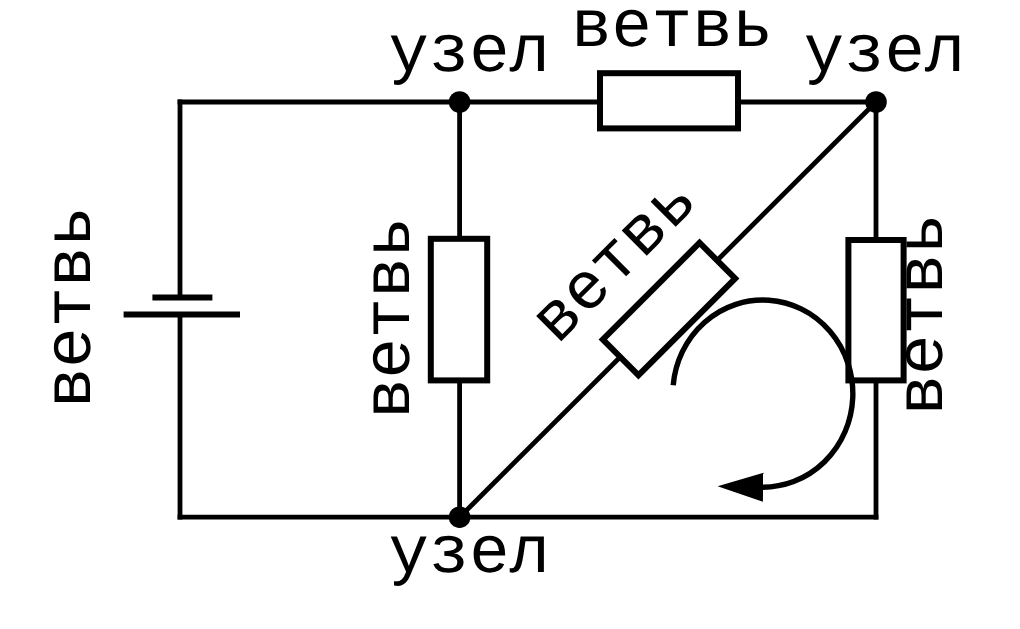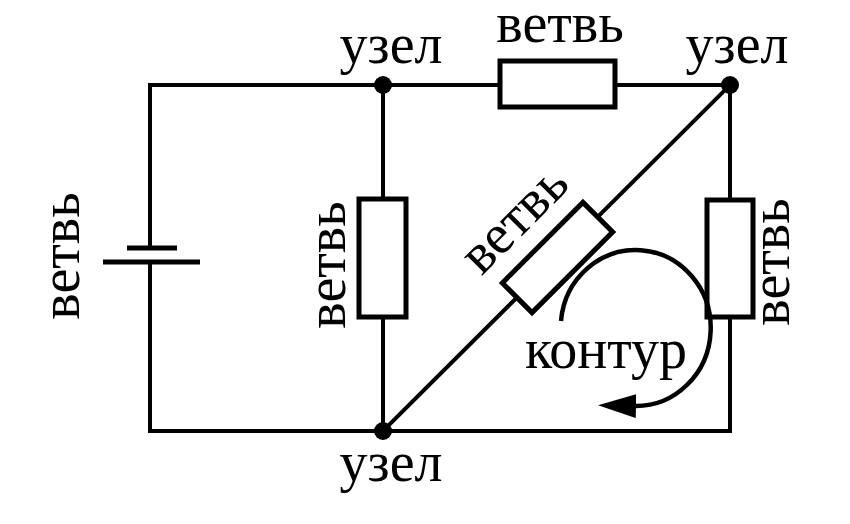--- a/index.html
+++ b/index.html
@@ -2,21 +2,21 @@
 <html><head>
 <meta charset="utf-8">
 <style>
   html, body { margin: 0; padding: 0; background: #ffffff; }
   .stage {
     position: relative;
     width: 850px;
     height: 524px;
     background: #ffffff;
     overflow: hidden;
-    font-family: Liberation Serif, serif;
+    font-family: Liberation Mono, monospace;
   }
   .stage svg { position: absolute; left: 0; top: 0; }
   .label {
     position: absolute;
     font-size: 56px;
     line-height: 1;
     color: #000000;
     white-space: nowrap;
     transform: translate(-50%, -50%);
   }
@@ -69,15 +69,14 @@
   <div class="label" style="left:391px; top:44px;">узел</div>
   <div class="label" style="left:737px; top:44px;">узел</div>
   <div class="label" style="left:391px; top:462px;">узел</div>
 
   <div class="label" style="left:560px; top:23px;">ветвь</div>
   <div class="label rot90" style="left:60px; top:256px;">ветвь</div>
   <div class="label rot90" style="left:326px; top:265px;">ветвь</div>
   <div class="label rot45" style="left:513px; top:218px;">ветвь</div>
   <div class="label rot90" style="left:770px; top:262px;">ветвь</div>
 
-  <div class="label" style="left:606px; top:349px;">контур</div>
 
 </div>
 
 </body></html>

